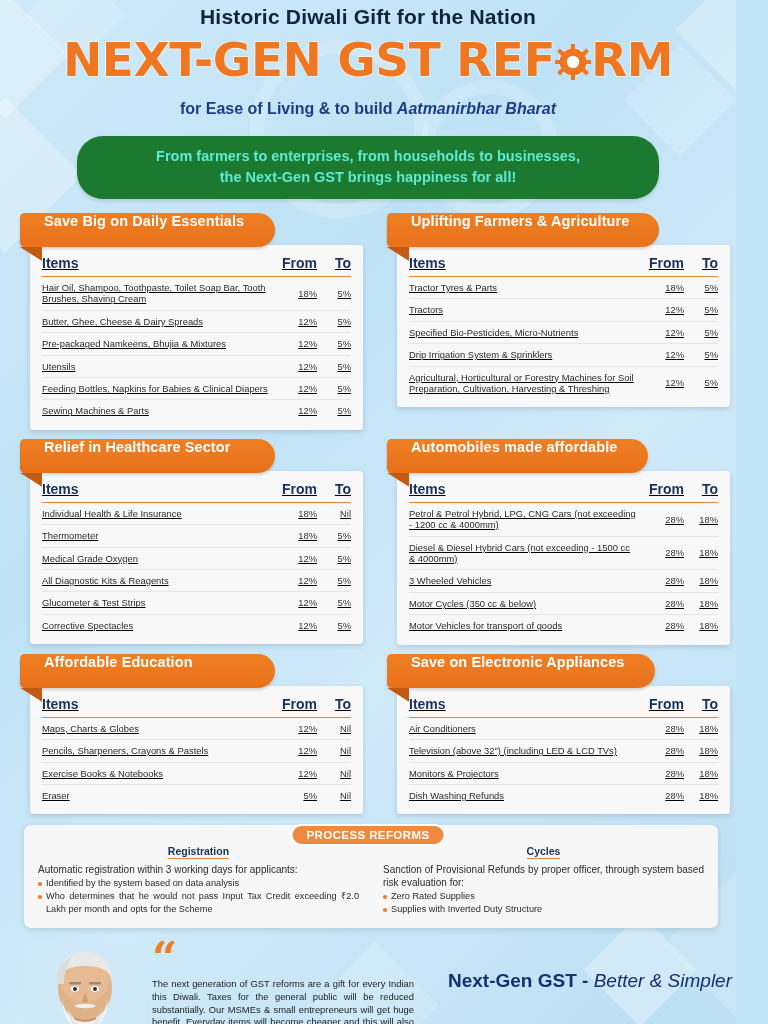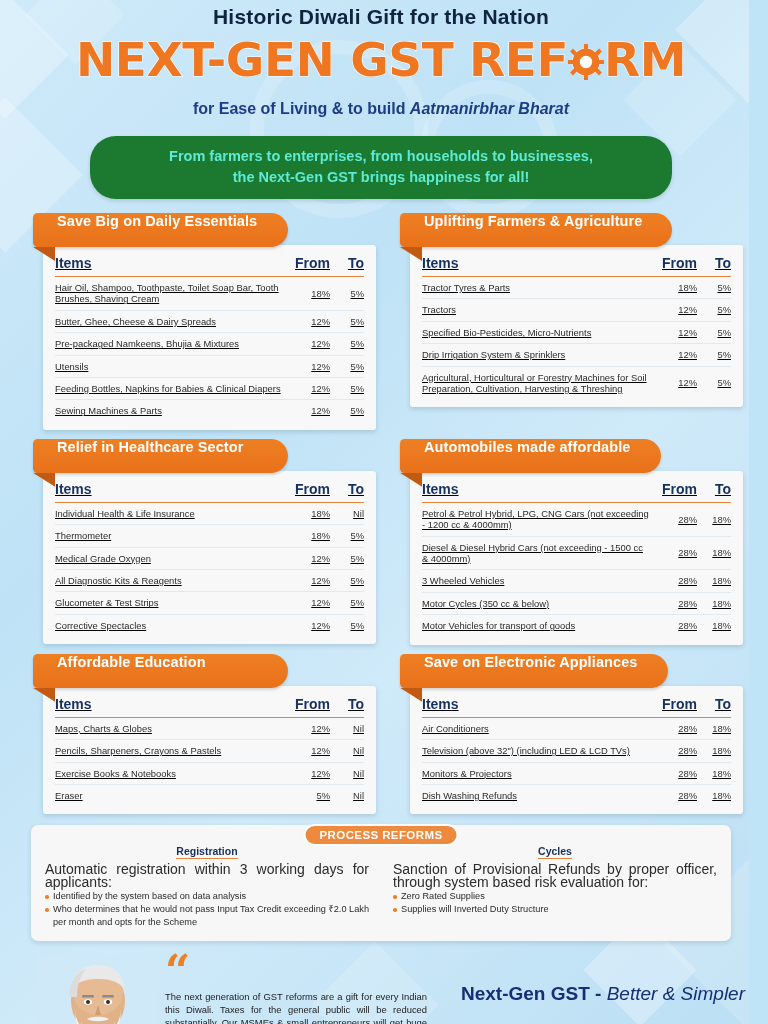--- a/index.html
+++ b/index.html
@@ -7,21 +7,20 @@
     width:768px;height:1024px;overflow:hidden;
     font-family:"Liberation Sans", sans-serif;
     background:#bfe4f7;
     position:relative;
   }
   #root{
     position:relative;width:736px;height:1024px;
     background:
       linear-gradient(135deg,#cfeaf9 0%, #bfe2f6 35%, #cfeaf9 60%, #bcdff4 100%);
     overflow:hidden;
-    padding-left:13px;
   }
   
   .dia{position:absolute;background:rgba(255,255,255,.28);transform:rotate(45deg);pointer-events:none;}
   .dia2{position:absolute;background:rgba(255,255,255,.16);transform:rotate(45deg);pointer-events:none;}
   .gearbg{position:absolute;border-radius:50%;border:14px solid rgba(255,255,255,.18);pointer-events:none;}
 
   
   .hdr{position:relative;z-index:3;text-align:center;padding-top:4px;}
   .kicker{
     font-size:21px;font-weight:bold;color:#10233f;letter-spacing:.2px;
@@ -100,30 +99,30 @@
   
   .pr-wrap{position:relative;z-index:3;margin:11px 18px 0 18px;}
   .pr-badge{
     position:absolute;left:50%;transform:translateX(-50%);top:-1px;
     background:#ee8a3d;border:2px solid #fff;border-radius:13px;
     color:#fff;font-size:11.5px;font-weight:bold;letter-spacing:.4px;
     padding:3px 14px 3px 14px;z-index:5;white-space:nowrap;
   }
   .pr-box{
     background:#f7f7f7;border-radius:7px;box-shadow:0 2px 5px rgba(20,60,90,.15);
-    padding:16px 14px 12px 14px;display:flex;gap:24px;
+    padding:16px 14px 12px 14px;display:flex;gap:24px;margin-left:6px;
   }
   .pr-col{flex:1;}
   .pr-h{
     text-align:center;font-size:10.5px;font-weight:bold;color:#16305f;
     border-bottom:1.2px solid #e8833c;display:inline-block;
     margin:0 auto 4px auto;padding-bottom:1px;
   }
   .pr-hwrap{text-align:center;}
-  .pr-lead{font-size:14px;color:#2b2b2b;line-height:13px;margin:0 0 1px 0;text-align:justify;}
+  .pr-lead{font-size:10px;color:#2b2b2b;line-height:13px;margin:0 0 1px 0;text-align:justify;}
   .pr-li{font-size:9.2px;color:#2b2b2b;line-height:13px;position:relative;padding-left:8px;text-align:justify;}
   .pr-li:before{
     content:"";position:absolute;left:0;top:5px;width:3.5px;height:3.5px;border-radius:50%;
     background:#ee7f2a;
   }
 
   
   .footer{position:relative;z-index:3;margin-top:10px;height:132px;}
   .photo{
     position:absolute;left:24px;bottom:0;width:122px;height:128px;overflow:hidden;
@@ -473,21 +472,21 @@
         <div class="pr-hwrap"><div class="pr-h">Registration</div></div>
         <p class="pr-lead">Automatic registration within 3 working days for applicants:</p>
         <div class="pr-li">Identified by the system based on data analysis</div>
         <div class="pr-li">Who determines that he would not pass Input Tax Credit exceeding ₹2.0 Lakh per month and opts for the Scheme</div>
       </div>
 
       <div class="pr-col">
         <div class="pr-hwrap"><div class="pr-h">Cycles</div></div>
         <p class="pr-lead">Sanction of Provisional Refunds by proper officer, through system based risk evaluation for:</p>
         <div class="pr-li">Zero Rated Supplies</div>
-        <div class="pr-li">Supplies will Inverted Duty Structure</div>
+        <div class="pr-li">Supplies with Inverted Duty Structure</div>
       </div>
 
     </div>
   </div>
 
   <div class="footer">
 
     <div class="photo">
       <svg width="122" height="128" viewBox="0 0 122 128">
         <defs>

